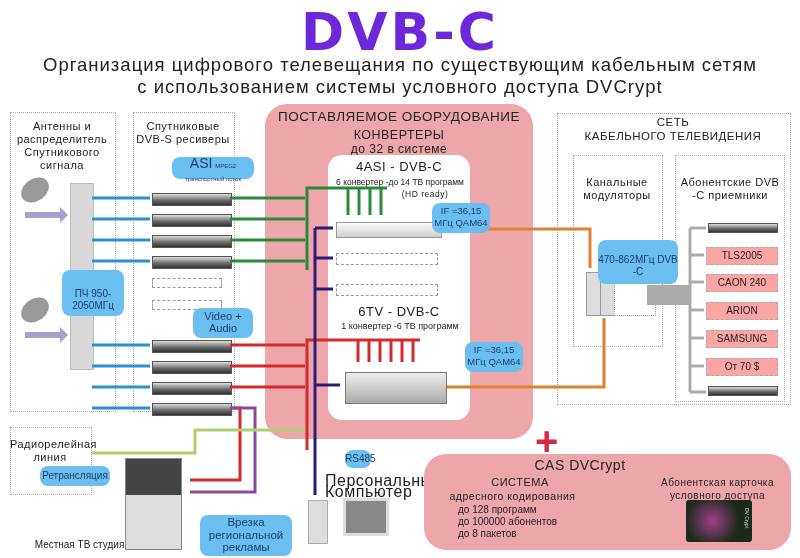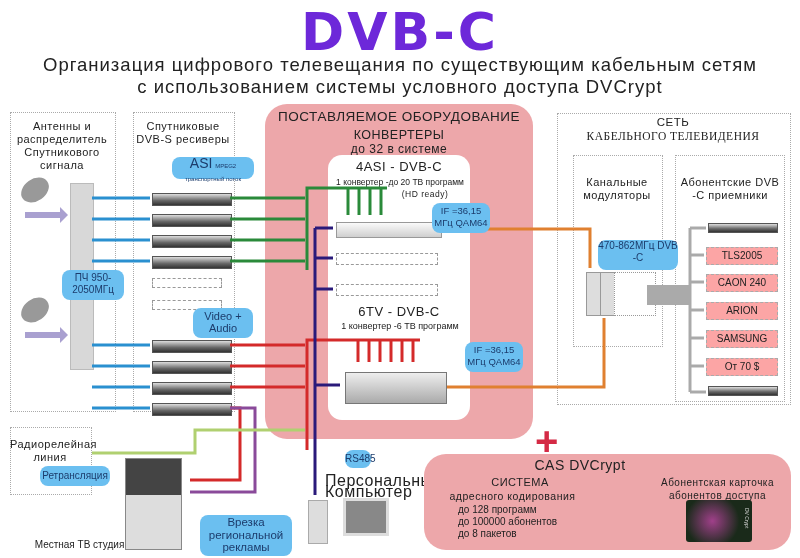--- a/index.html
+++ b/index.html
@@ -31,21 +31,21 @@
 <div class="abs dash" style="left:675px;top:155px;width:108px;height:245px;"></div>
 <div class="abs dash" style="left:10px;top:427px;width:80px;height:66px;"></div>
 
 <div class="abs pink" style="left:265px;top:104px;width:268px;height:335px;"></div>
 <div class="abs lbl" style="left:265px;top:109px;width:268px;font-size:13.5px;line-height:16px;">ПОСТАВЛЯЕМОЕ ОБОРУДОВАНИЕ</div>
 <div class="abs lbl" style="left:265px;top:129px;width:268px;font-size:12.5px;">КОНВЕРТЕРЫ</div>
 <div class="abs lbl" style="left:265px;top:143px;width:268px;font-size:12px;">до 32 в системе</div>
 <div class="abs white" style="left:328px;top:155px;width:142px;height:265px;"></div>
 
 <div class="abs lbl" style="left:328px;top:160px;width:142px;font-size:13px;">4ASI - DVB-C</div>
-<div class="abs lbl" style="left:320px;top:176px;width:160px;font-size:8.5px;letter-spacing:0;">1 конвертер -до 20 ТВ программ</div>
+<div class="abs lbl" style="left:320px;top:176px;width:160px;font-size:8.5px;letter-spacing:0;">6 конвертер -до 14 ТВ программ</div>
 <div class="abs lbl" style="left:395px;top:188px;width:60px;font-size:8.5px;">(HD ready)</div>
 <div class="abs lbl" style="left:328px;top:305px;width:142px;font-size:13px;">6TV - DVB-C</div>
 <div class="abs lbl" style="left:320px;top:320px;width:160px;font-size:9px;letter-spacing:0;">1 конвертер -6 ТВ программ</div>
 
 <div class="abs" style="left:336px;top:222px;width:104px;height:14px;background:linear-gradient(#fafafa,#cfcfcf);border:1px solid #999;"></div>
 <div class="abs dbox" style="left:336px;top:253px;width:100px;height:10px;"></div>
 <div class="abs dbox" style="left:336px;top:284px;width:100px;height:10px;"></div>
 <div class="abs" style="left:345px;top:372px;width:100px;height:30px;background:linear-gradient(#eee,#aaa);border:1px solid #777;"></div>
 
 <div class="abs" style="left:70px;top:183px;width:22px;height:185px;background:#d8d8d8;border:1px solid #bbb;"></div>
@@ -62,21 +62,21 @@
 <div class="abs rx" style="left:152px;top:361px;"></div>
 <div class="abs rx" style="left:152px;top:382px;"></div>
 <div class="abs rx" style="left:152px;top:403px;"></div>
 
 <div class="abs" style="left:586px;top:272px;width:14px;height:42px;background:#ddd;border:1px solid #999;"></div>
 <div class="abs" style="left:600px;top:272px;width:14px;height:42px;background:#ddd;border:1px solid #999;"></div>
 <div class="abs dbox" style="left:614px;top:272px;width:40px;height:42px;border-style:dotted;"></div>
 <div class="abs" style="left:647px;top:285px;width:42px;height:20px;background:#aaa;"></div>
 
 <div class="abs lbl" style="left:557px;top:116px;width:232px;font-size:11.5px;">СЕТЬ</div>
-<div class="abs lbl" style="left:557px;top:130px;width:232px;font-size:11.5px;font-family:Liberation Serif, serif;">КАБЕЛЬНОГО ТЕЛЕВИДЕНИЯ</div>
+<div class="abs lbl" style="left:557px;top:130px;width:232px;font-size:11.5px;">КАБЕЛЬНОГО ТЕЛЕВИДЕНИЯ</div>
 <div class="abs lbl" style="left:573px;top:176px;width:88px;">Канальные модуляторы</div>
 <div class="abs lbl" style="left:680px;top:176px;width:100px;">Абонентские DVB -C приемники</div>
 
 <div class="abs rx" style="left:708px;top:223px;width:68px;height:8px;"></div>
 <div class="abs stb" style="left:706px;top:247px;">TLS2005</div>
 <div class="abs stb" style="left:706px;top:274px;">CAON 240</div>
 <div class="abs stb" style="left:706px;top:302px;">ARION</div>
 <div class="abs stb" style="left:706px;top:330px;">SAMSUNG</div>
 <div class="abs stb" style="left:706px;top:358px;">От 70 $</div>
 <div class="abs rx" style="left:708px;top:386px;width:68px;height:8px;"></div>
@@ -142,45 +142,45 @@
   <g>
     <ellipse cx="35" cy="190" rx="15" ry="11" fill="#999" transform="rotate(-35 35 190)"></ellipse>
     <polygon points="25,212 60,212 60,207 68,215 60,223 60,218 25,218" fill="#a9a0d0"></polygon>
   </g>
   <g>
     <ellipse cx="35" cy="310" rx="15" ry="11" fill="#999" transform="rotate(-35 35 310)"></ellipse>
     <polygon points="25,332 60,332 60,327 68,335 60,343 60,338 25,338" fill="#a9a0d0"></polygon>
   </g>
 </svg>
 
-<div class="abs bubble" style="left:62px;top:270px;width:62px;height:28px;font-size:10px;padding-top:2px;">ПЧ 950-2050МГц</div>
+<div class="abs bubble" style="left:62px;top:270px;width:62px;height:28px;font-size:10px;padding-top:18px;">ПЧ 950-2050МГц</div>
 <div class="abs bubble" style="left:172px;top:157px;width:82px;height:22px;">
   <span style="font-size:14px;">ASI</span>
   <span style="font-size:6px;">MPEG2 транспортный поток</span>
 </div>
 <div class="abs bubble" style="left:193px;top:308px;width:60px;height:28px;font-size:11px;padding-top:2px;">Video + Audio</div>
 <div class="abs lbl" style="left:10px;top:438px;width:80px;">Радиорелейная линия</div>
 <div class="abs bubble" style="left:40px;top:466px;width:70px;height:20px;line-height:20px;">Ретрансляция</div>
 <div class="abs" style="left:125px;top:458px;width:55px;height:90px;background:linear-gradient(#444 0 40%,#ddd 40%);border:1px solid #888;"></div>
 <div class="abs lbl" style="left:32px;top:538px;width:95px;font-size:10px;letter-spacing:0;">Местная ТВ студия</div>
 <div class="abs bubble" style="left:200px;top:515px;width:92px;height:40px;font-size:11.5px;line-height:12.5px;padding-top:1px;">Врезка региональной рекламы</div>
 
 <div class="abs bubble" style="left:432px;top:203px;width:58px;height:28px;font-size:9.5px;padding-top:2px;">IF =36,15 МГц QAM64</div>
 <div class="abs bubble" style="left:465px;top:342px;width:58px;height:28px;font-size:9.5px;padding-top:2px;">IF =36,15 МГц QAM64</div>
-<div class="abs bubble" style="left:598px;top:240px;width:80px;height:30px;font-size:10px;padding-top:0;">470-862МГц DVB -C</div>
+<div class="abs bubble" style="left:598px;top:240px;width:80px;height:30px;font-size:10px;padding-top:14px;">470-862МГц DVB -C</div>
 
 <div class="abs bubble" style="left:345px;top:450px;width:26px;height:18px;line-height:18px;">RS485</div>
 <div class="abs lbl" style="left:325px;top:475px;width:80px;font-size:16px;line-height:11px;">Персональный Компьютер</div>
 <div class="abs" style="left:308px;top:500px;width:18px;height:42px;background:#ddd;border:1px solid #aaa;"></div>
 <div class="abs" style="left:343px;top:498px;width:40px;height:32px;background:#888;border:3px solid #ddd;"></div>
 
 <div class="abs" style="left:535px;top:421px;font-size:40px;font-weight:bold;color:#d42a45;line-height:40px;">+</div>
 <div class="abs pink" style="left:424px;top:454px;width:367px;height:96px;"></div>
 <div class="abs lbl" style="left:520px;top:459px;width:120px;font-size:14px;">CAS DVCrypt</div>
 <div class="abs lbl" style="left:460px;top:476px;width:120px;font-size:11px;">СИСТЕМА</div>
 <div class="abs lbl" style="left:430px;top:490px;width:165px;font-size:10.5px;">адресного кодирования</div>
 <div class="abs" style="left:458px;top:504px;font-size:10px;line-height:12px;">до 128 программ</div>
 <div class="abs" style="left:458px;top:516px;font-size:10px;line-height:12px;">до 100000 абонентов</div>
 <div class="abs" style="left:458px;top:528px;font-size:10px;line-height:12px;">до 8 пакетов</div>
-<div class="abs lbl" style="left:645px;top:476px;width:145px;font-size:10px;">Абонентская карточка абонентов доступа</div>
+<div class="abs lbl" style="left:645px;top:476px;width:145px;font-size:10px;">Абонентская карточка условного доступа</div>
 <div class="abs" style="left:686px;top:500px;width:66px;height:42px;background:radial-gradient(circle at 40% 50%,#a0408a,#1a2a1a 60%);border-radius:3px;">
   <span class="abs" style="right:2px;top:8px;font-size:5px;color:#ddd;writing-mode:vertical-rl;">DV Crypt</span>
 </div>
 
 </body></html>

